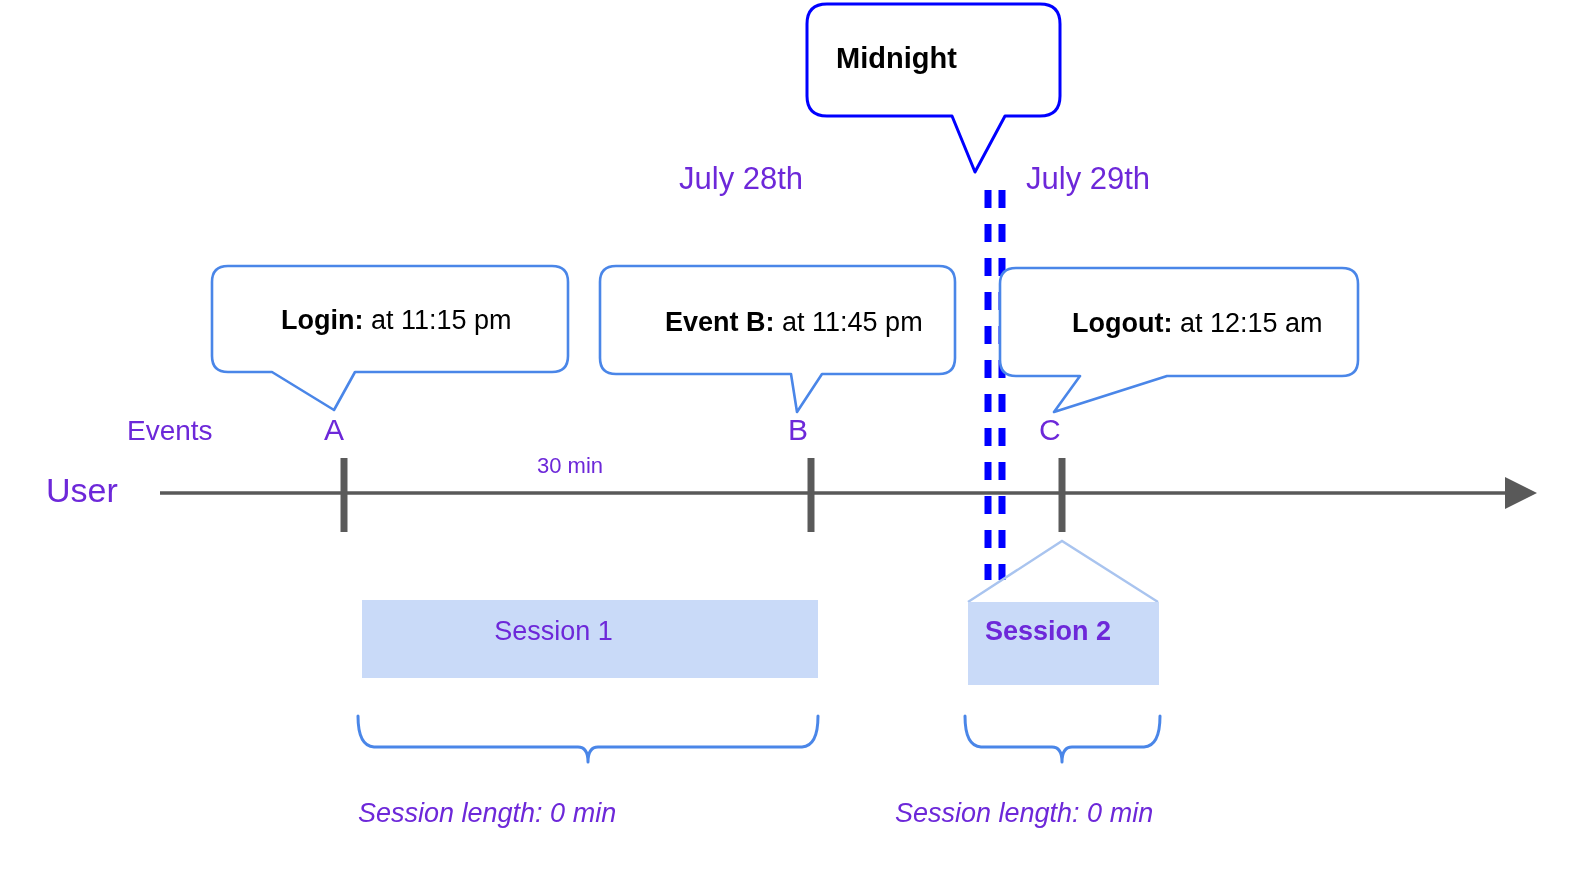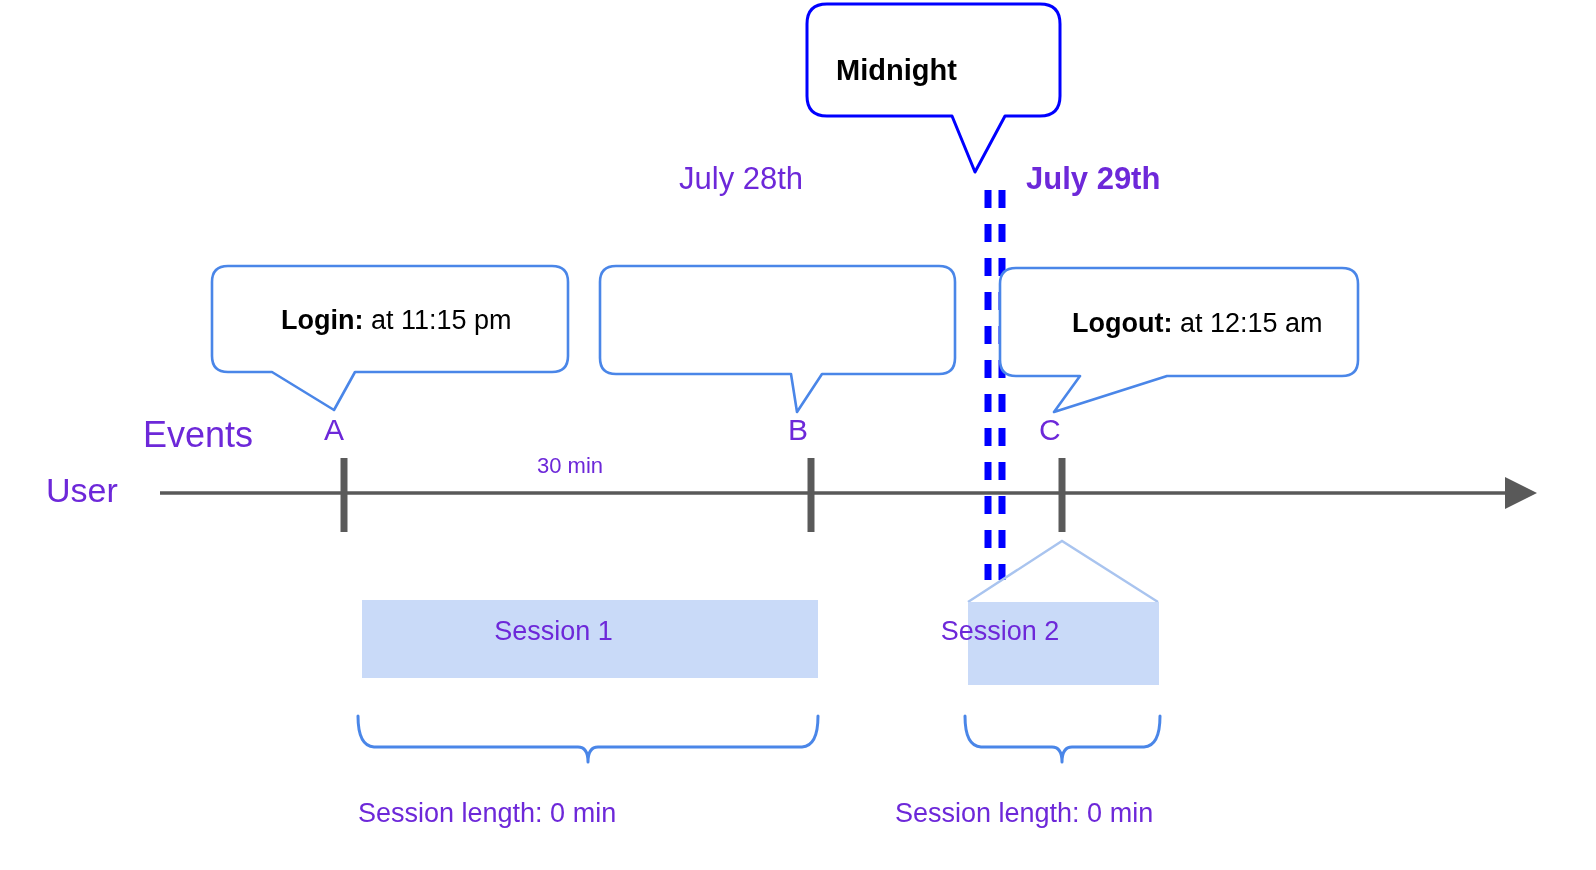--- a/index.html
+++ b/index.html
@@ -31,71 +31,71 @@
     color: #6d28d9;
     white-space: nowrap;
     line-height: 1;
   }
   .lbl-user {
     font-size: 34px;
     left: 46px;
     top: 473px;
   }
   .lbl-events {
-    font-size: 36px;
+    font-size: 28px;
     left: 127px;
     top: 417px;
-    margin-left: 16px;
   }
   .lbl-date {
     font-size: 31px;
     top: 163px;
   }
   .lbl-date-28 { left: 679px; }
-  .lbl-date-29 { left: 1026px; font-weight: bold; }
+  .lbl-date-29 { left: 1026px; }
   .lbl-30min {
     font-size: 22px;
     left: 537px;
     top: 447px;
     margin-top: 8px;
   }
   .lbl-tick {
     font-size: 30px;
     top: 415px;
   }
   .tick-a { left: 324px; }
   .tick-b { left: 788px; }
   .tick-c { left: 1039px; }
   .lbl-session {
     font-size: 27px;
     top: 618px;
     text-align: center;
   }
   .sess1-txt { left: 362px; width: 383px; }
-  .sess2-txt { left: 920px; width: 160px; }
+  .sess2-txt { left: 968px; width: 160px; font-weight: bold; }
   .lbl-slen {
     font-size: 27px;
     top: 800px;
+    font-style: italic;
   }
   .slen1 { left: 358px; }
   .slen2 { left: 895px; }
   .callout-text {
     position: absolute;
     font-size: 27px;
     color: #000000;
     white-space: nowrap;
     line-height: 1;
   }
   .callout-text b { font-weight: bold; margin-left: 44px; }
   .co-login  { left: 237px; top: 307px; }
   .co-eventb { left: 621px; top: 309px; }
   .co-logout { left: 1028px; top: 310px; text-align: center; }
   .co-midnight {
     left: 836px;
-    top: 56px;
+    top: 44px;
     font-size: 29px;
     font-weight: bold;
   }
 </style>
 </head>
 <body>
 
 <div id="stage">
 
   <svg id="art" viewBox="0 0 1596 870">
@@ -218,20 +218,23 @@
   <div class="lbl lbl-tick tick-b">B</div>
 
   <div class="lbl lbl-tick tick-c">C</div>
 
   <div class="callout-text co-midnight">Midnight</div>
 
   <div class="callout-text co-login">
     <b>Login:</b><span> at 11:15 pm</span>
   </div>
 
+  <div class="callout-text co-eventb">
+    <b>Event B:</b><span> at 11:45 pm</span>
+  </div>
 
   <div class="callout-text co-logout">
     <b>Logout:</b><span> at 12:15 am</span>
   </div>
 
   <div class="lbl lbl-session sess1-txt">Session 1</div>
 
   <div class="lbl lbl-session sess2-txt">Session 2</div>
 
   <div class="lbl lbl-slen slen1">Session length: 0 min</div>

